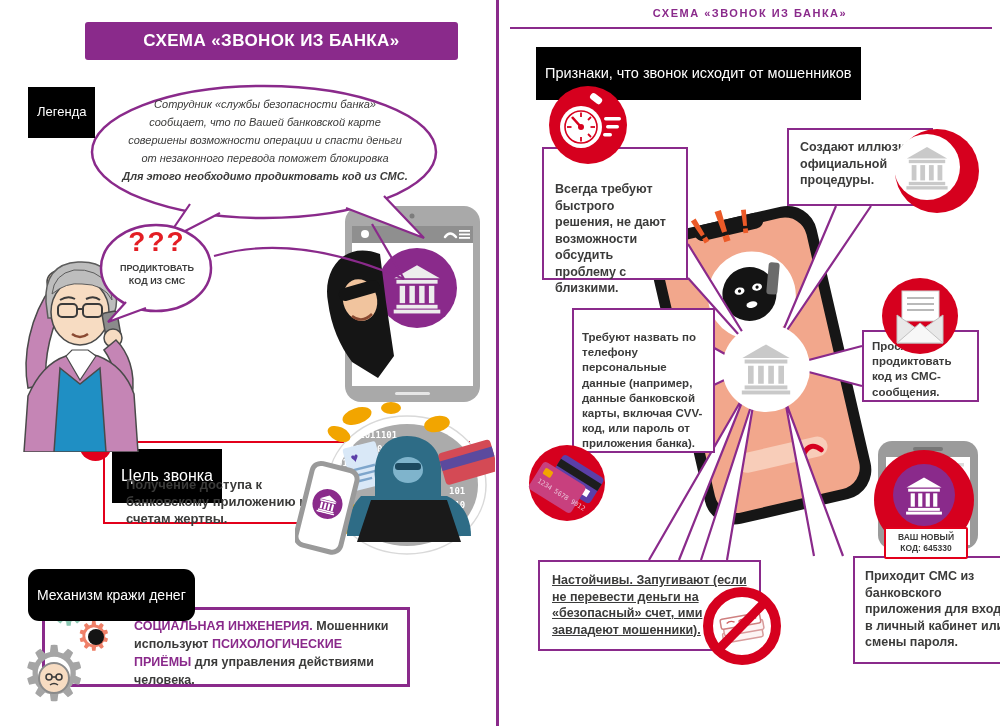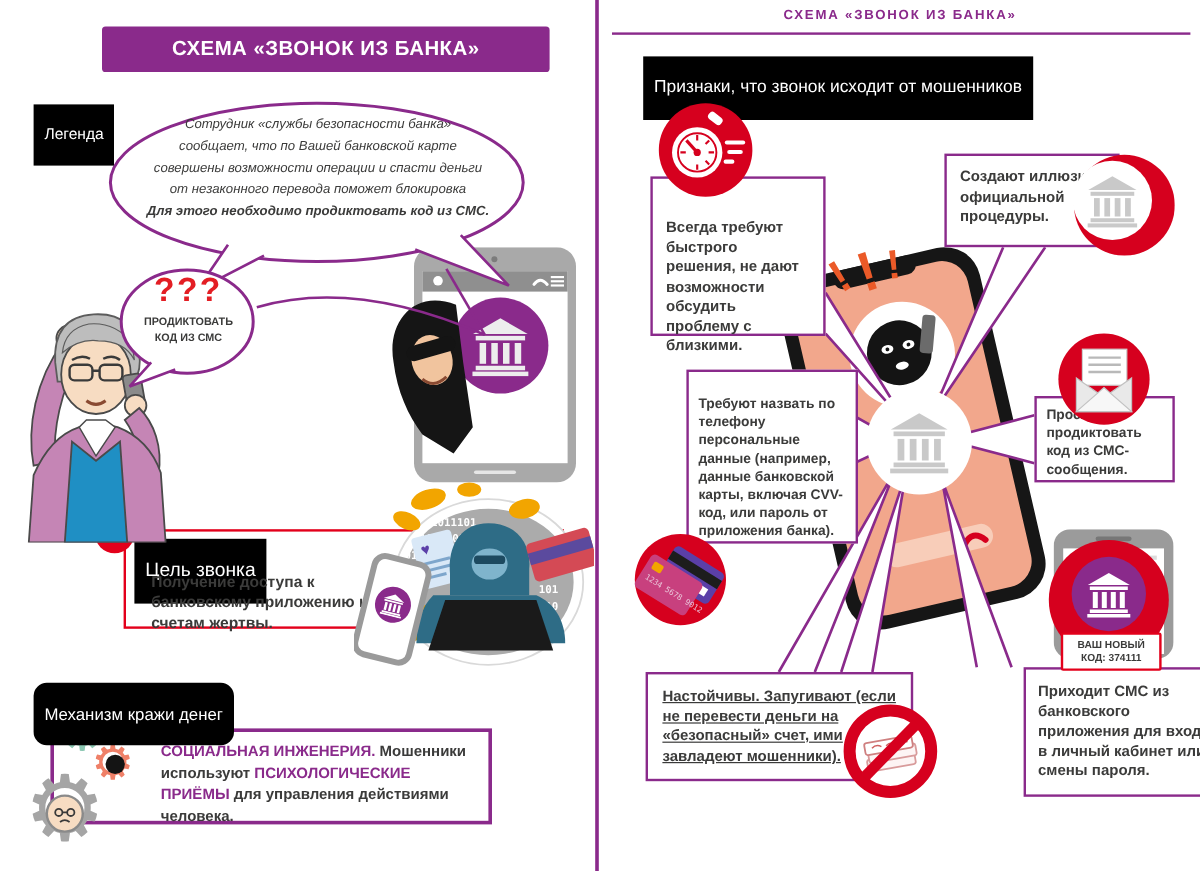--- a/index.html
+++ b/index.html
@@ -397,16 +397,16 @@
     <circle cx="20" cy="26" r="6" fill="#c9c9c9"></circle>
   </svg>
   <div class="abs circ sms-red"></div>
   <div class="abs circ sms-purple">
     <svg width="40" height="40" viewBox="0 0 48 48">
         <use href="#bank" style="fill:#fff"></use>
       </svg>
   </div>
   <div class="abs sms-label">
     <div>ВАШ НОВЫЙ</div>
-    <div>КОД: 374111</div>
+    <div>КОД: 645330</div>
   </div>
 
 </div>
 
 </body></html>

